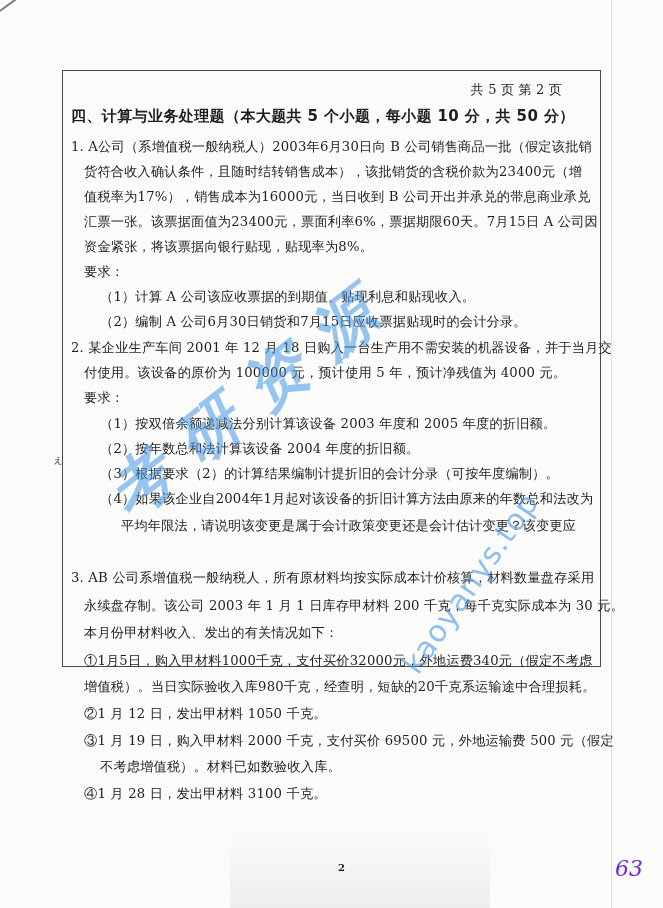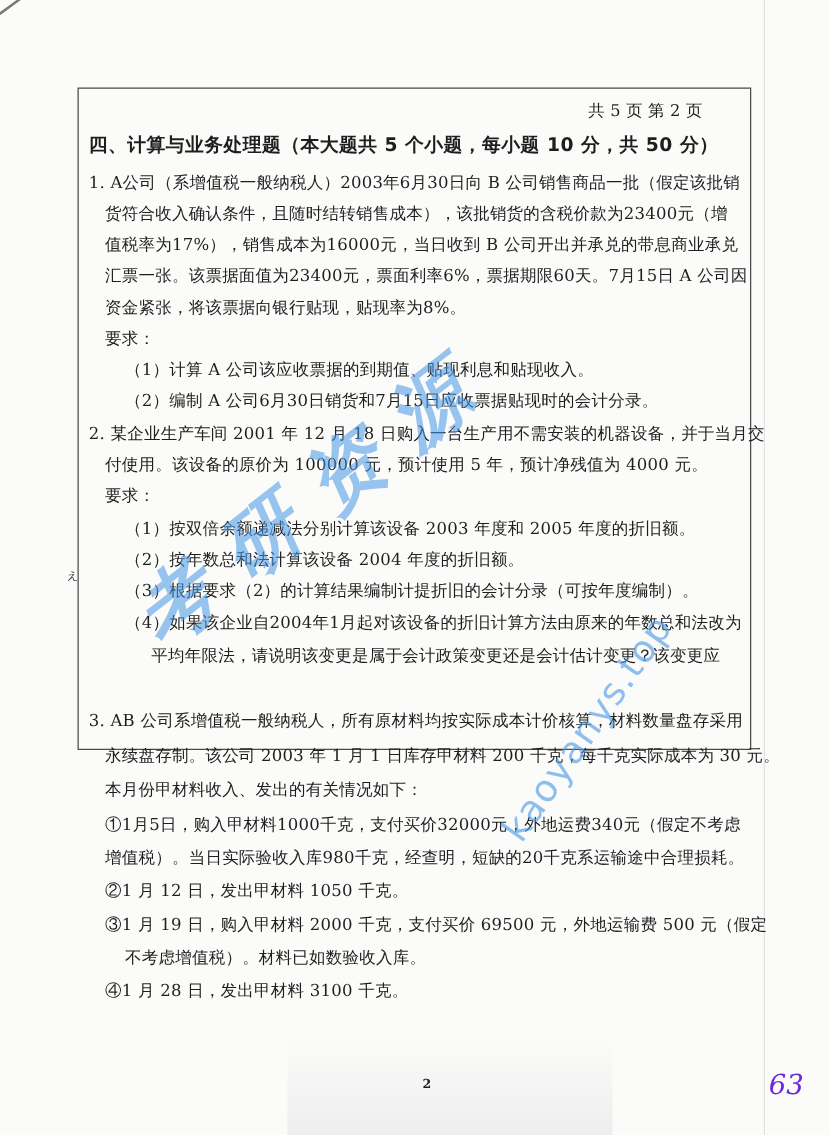--- a/index.html
+++ b/index.html
@@ -14,21 +14,21 @@
     background: #7a7a7a; transform: rotate(-36deg); transform-origin: left top;
   }
   .right-edge {
     position: absolute; left: 611px; top: 0; width: 1px; height: 908px; background: #e2e2e2;
   }
   .scan-shade {
     position: absolute; left: 230px; top: 830px; width: 260px; height: 78px;
     background: linear-gradient(180deg, rgba(240,240,240,0) 0%, rgba(232,232,232,0.7) 100%);
   }
   .exam-box {
-    position: absolute; left: 62px; top: 70px; width: 539px; height: 530px;
+    position: absolute; left: 62px; top: 70px; width: 539px; height: 597px;
     border: 1px solid #4a4a4a; box-sizing: border-box;
   }
   .line {
     position: absolute; white-space: nowrap; font-size: 13.2px; line-height: 18px;
     letter-spacing: 0.2px;
   }
   .page-info { right: 38px; top: 10px; font-size: 13px; }
   .section-title {
     left: 8px; top: 36px; font-family: "DejaVu Sans", "Liberation Sans", sans-serif;
     font-weight: bold; font-size: 15px; letter-spacing: 0.4px;

